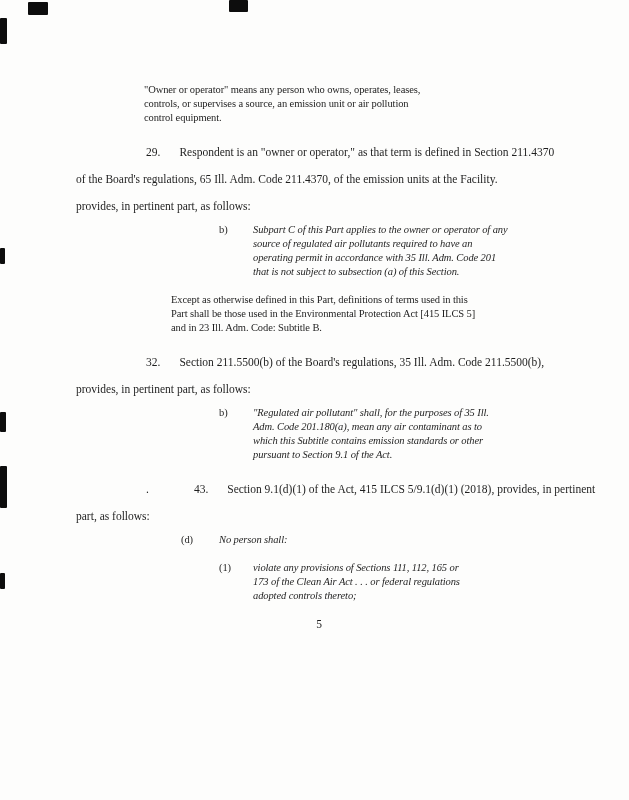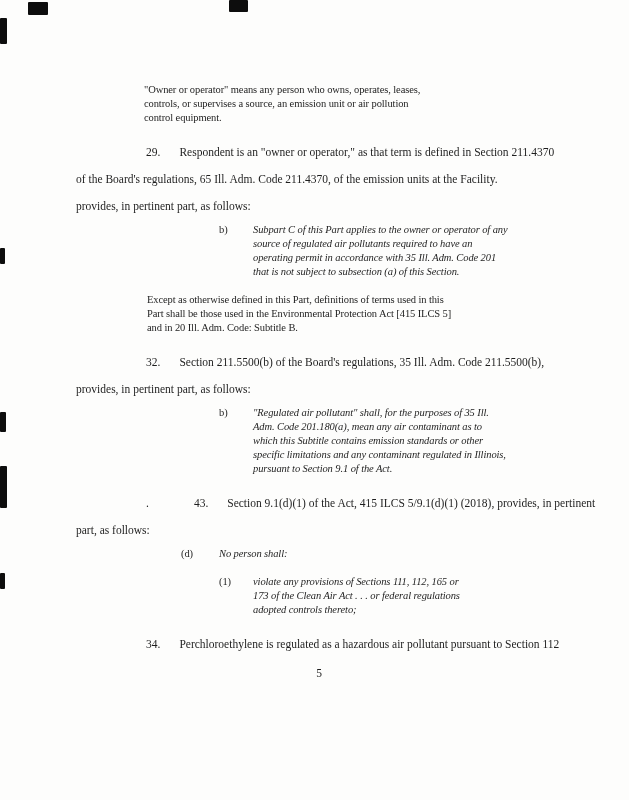--- a/index.html
+++ b/index.html
@@ -33,21 +33,21 @@
   .pnum { display: inline-block; margin-right: 19px; }
   .stray { display: inline-block; margin-right: 10px; }
 
   
   .quote {
     font-size: 10.5px;
     line-height: 14px;
     letter-spacing: -0.1px;
   }
   .quote.plain { margin: 3px 0 14px 68px; }
-  .quote.plain.wide { margin-left: 71px; }
+  .quote.plain.wide { margin-left: 95px; }
 
   .labeled { display: flex; margin: 3px 0 14px 143px; }
   .labeled .qlabel { flex: none; width: 34px; }
   .labeled.outdent { margin-left: 105px; }
   .labeled.outdent .qlabel { width: 38px; }
   .qtext { flex: 1; font-style: italic; }
 
   .page-number {
     text-align: center;
     margin-top: 8px;
@@ -104,37 +104,36 @@
         <div class="line">source of regulated air pollutants required to have an</div>
         <div class="line">operating permit in accordance with 35 Ill. Adm. Code 201</div>
         <div class="line">that is not subject to subsection (a) of this Section.</div>
       </div>
     </div>
 
 
     <div class="quote plain wide">
       <div class="line">Except as otherwise defined in this Part, definitions of terms used in this</div>
       <div class="line">Part shall be those used in the Environmental Protection Act [415 ILCS 5]</div>
-      <div class="line">and in 20 Ill. Adm. Code: Subtitle B.</div>
+      <div class="line">and in 23 Ill. Adm. Code: Subtitle B.</div>
     </div>
 
     <div class="para">
       <div class="line first">
         <span class="pnum">32.</span><span>Section 211.5500(b) of the Board's regulations, 35 Ill. Adm. Code 211.5500(b),</span>
       </div>
       <div class="line">provides, in pertinent part, as follows:</div>
     </div>
 
     <div class="quote labeled">
       <span class="qlabel">b)</span>
       <div class="qtext">
         <div class="line">"Regulated air pollutant" shall, for the purposes of 35 Ill.</div>
         <div class="line">Adm. Code 201.180(a), mean any air contaminant as to</div>
         <div class="line">which this Subtitle contains emission standards or other</div>
-        <div class="line">specific limitations and any contaminant regulated in Illinois,</div>
         <div class="line">pursuant to Section 9.1 of the Act.</div>
       </div>
     </div>
 
     <div class="para">
       <div class="line first">
         <span class="stray">.</span><span class="pnum">43.</span><span>Section 9.1(d)(1) of the Act, 415 ILCS 5/9.1(d)(1) (2018), provides, in pertinent</span>
       </div>
       <div class="line">part, as follows:</div>
     </div>
@@ -148,22 +147,17 @@
 
     <div class="quote labeled">
       <span class="qlabel">(1)</span>
       <div class="qtext">
         <div class="line">violate any provisions of Sections 111, 112, 165 or</div>
         <div class="line">173 of the Clean Air Act . . . or federal regulations</div>
         <div class="line">adopted controls thereto;</div>
       </div>
     </div>
 
-    <div class="para">
-      <div class="line first">
-        <span class="pnum">34.</span><span>Perchloroethylene is regulated as a hazardous air pollutant pursuant to Section 112</span>
-      </div>
-    </div>
 
     <div class="page-number">5</div>
 
   </div>
 </div>
 
 </body></html>

